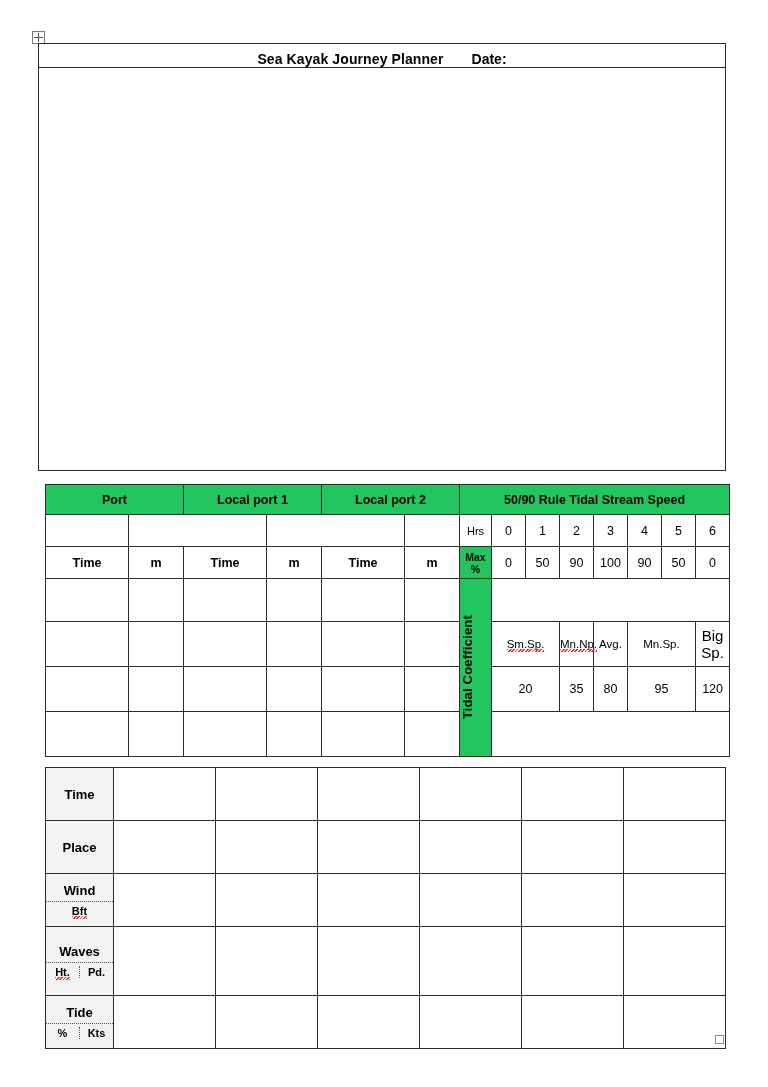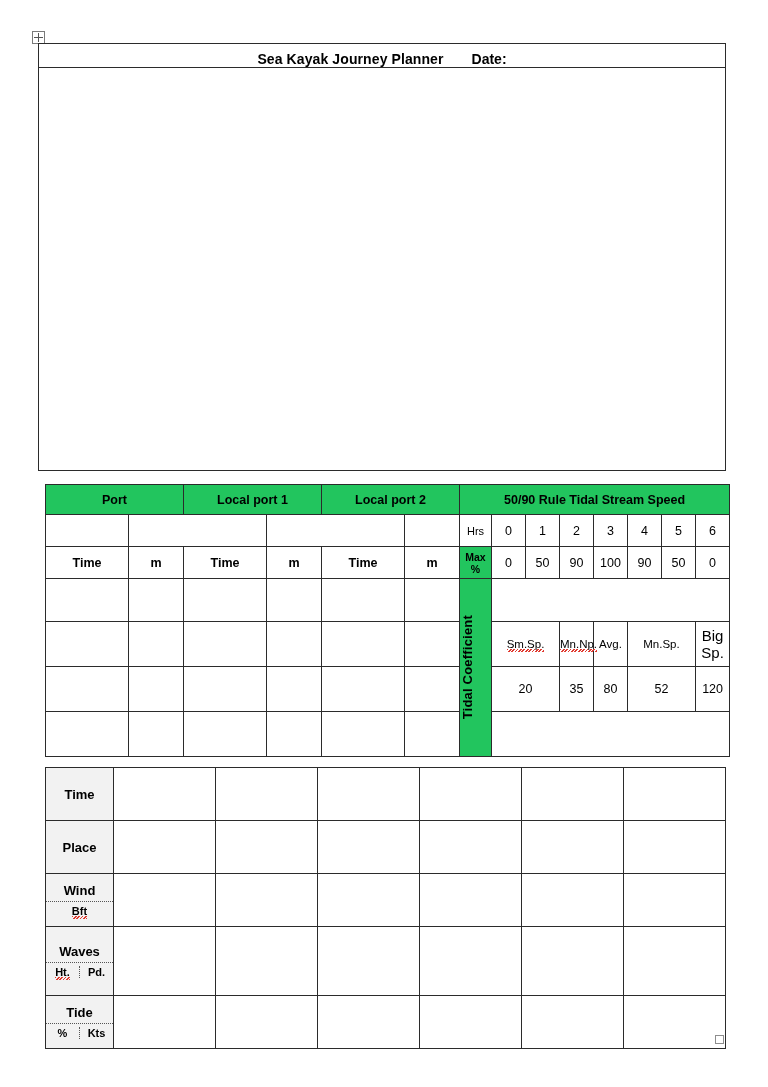--- a/index.html
+++ b/index.html
@@ -298,21 +298,21 @@
       <tr style="height:45px">
         <td></td>
         <td></td>
         <td></td>
         <td></td>
         <td></td>
         <td></td>
         <td colspan="2">20</td>
         <td>35</td>
         <td>80</td>
-        <td colspan="2">52</td>
+        <td colspan="2">95</td>
         <td>120</td>
       </tr>
 
       <tr style="height:45px">
         <td></td>
         <td></td>
         <td></td>
         <td></td>
         <td></td>
         <td></td>

